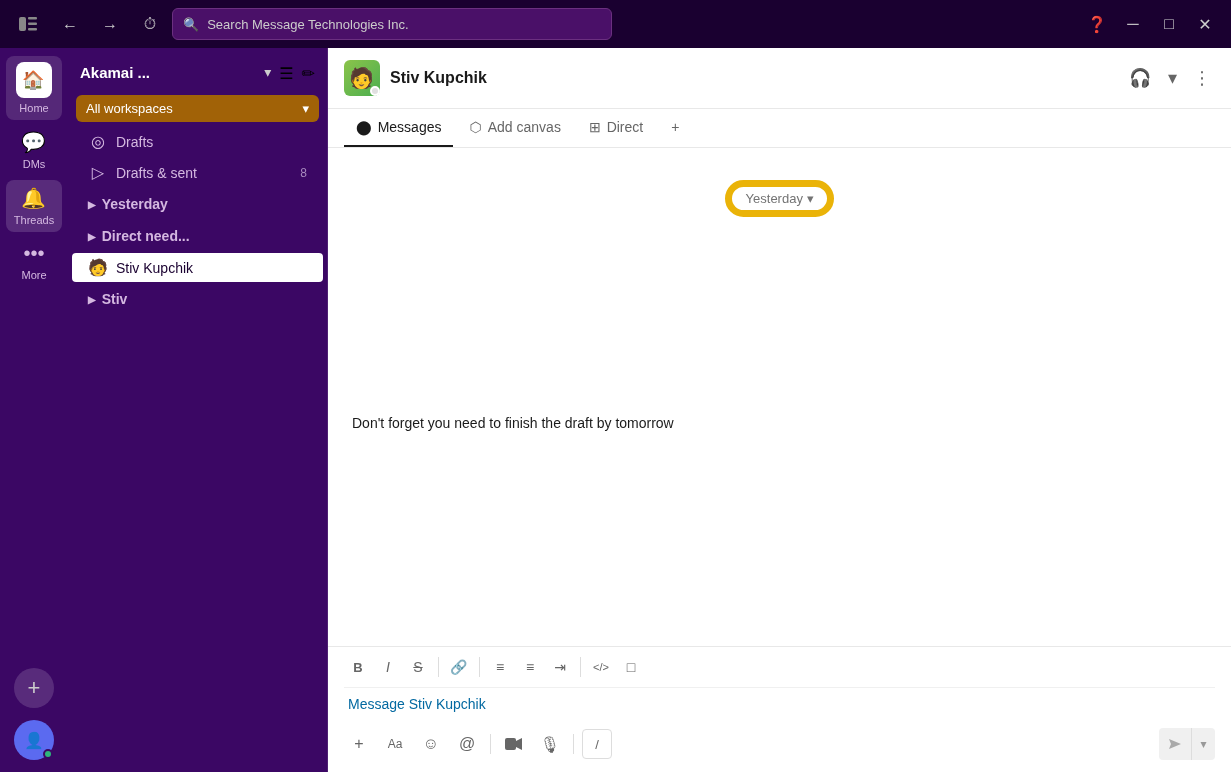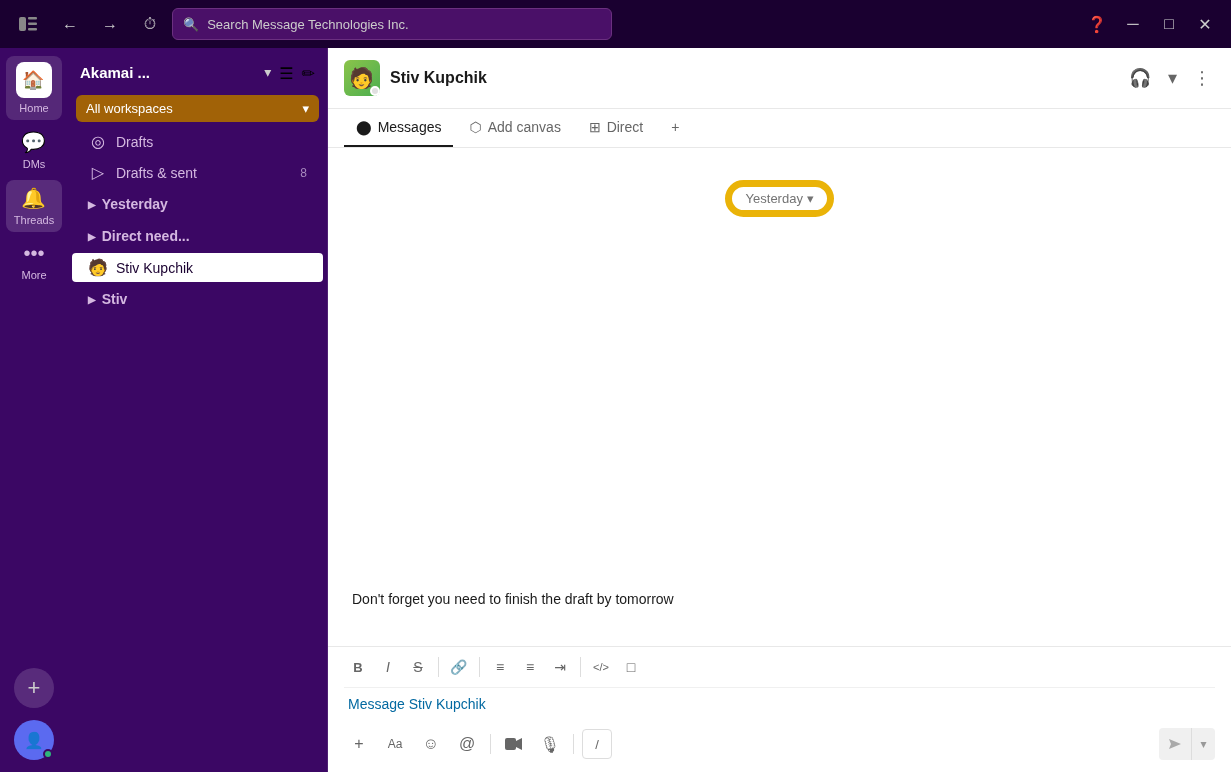--- a/index.html
+++ b/index.html
@@ -235,21 +235,21 @@
       align-items: center;
       gap: 4px;
       white-space: nowrap;
     }
 
     .message-area-content {
       width: 100%;
       flex: 1;
       display: flex;
       flex-direction: column;
-      justify-content: flex-end;
+      justify-content: center;
       padding-bottom: 16px;
     }
 
     .message-row {
       display: flex;
       align-items: flex-start;
       gap: 10px;
       padding: 4px 8px;
     }
     .message-text {

